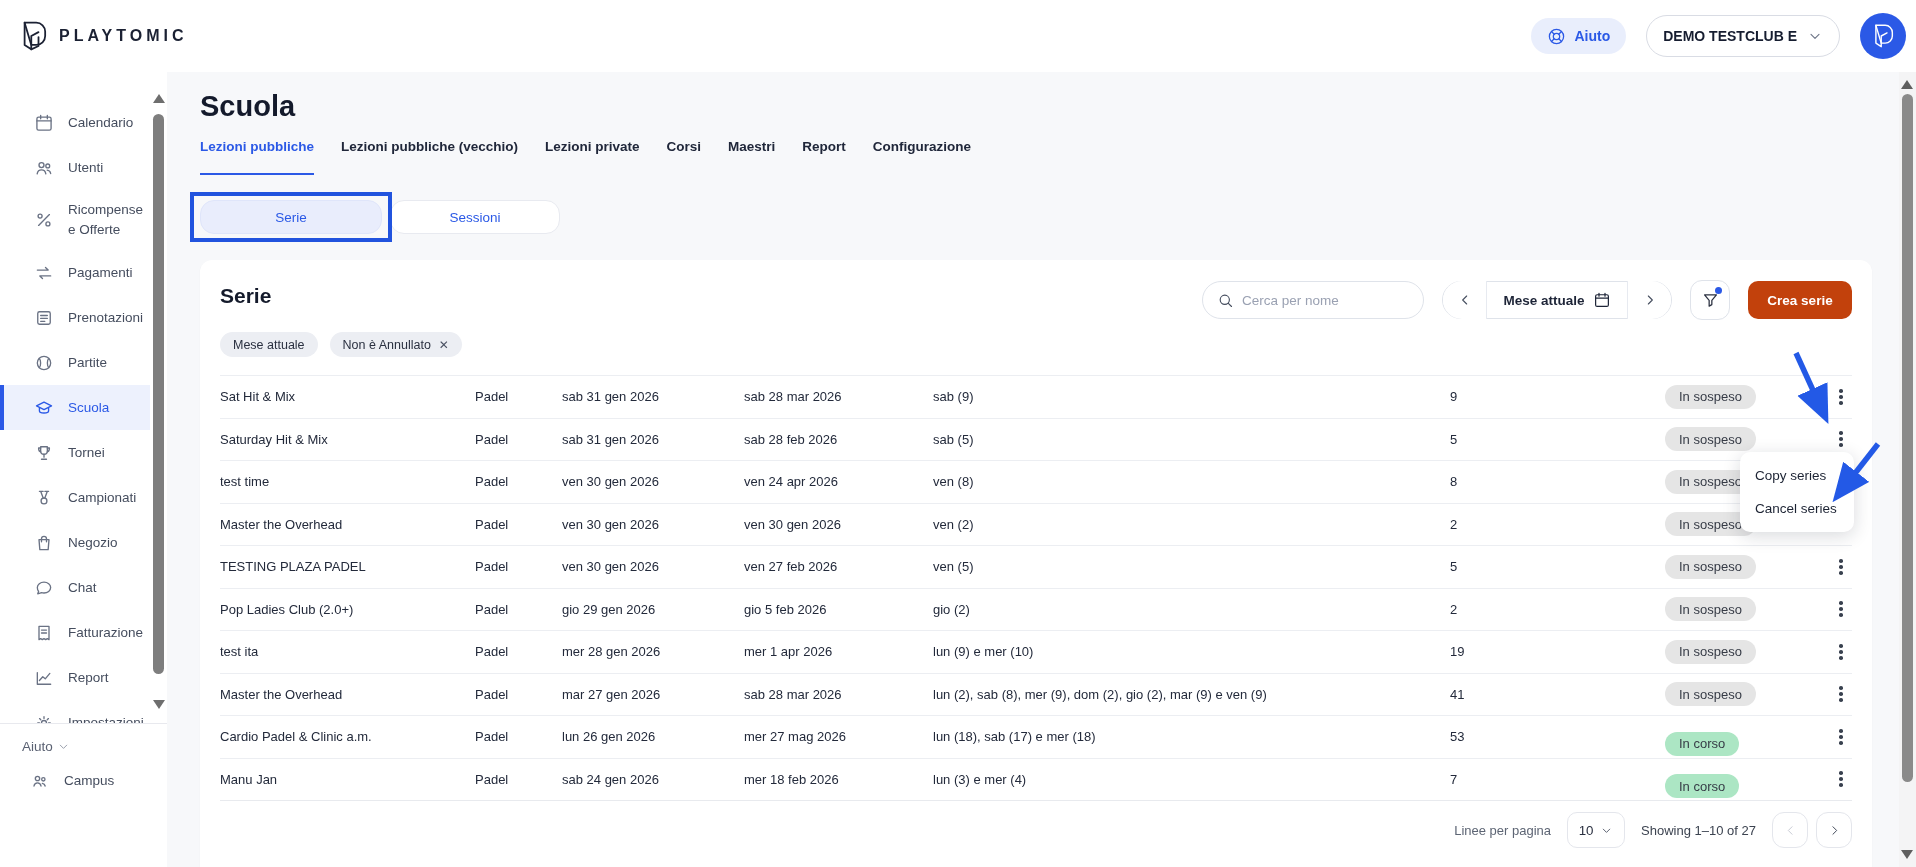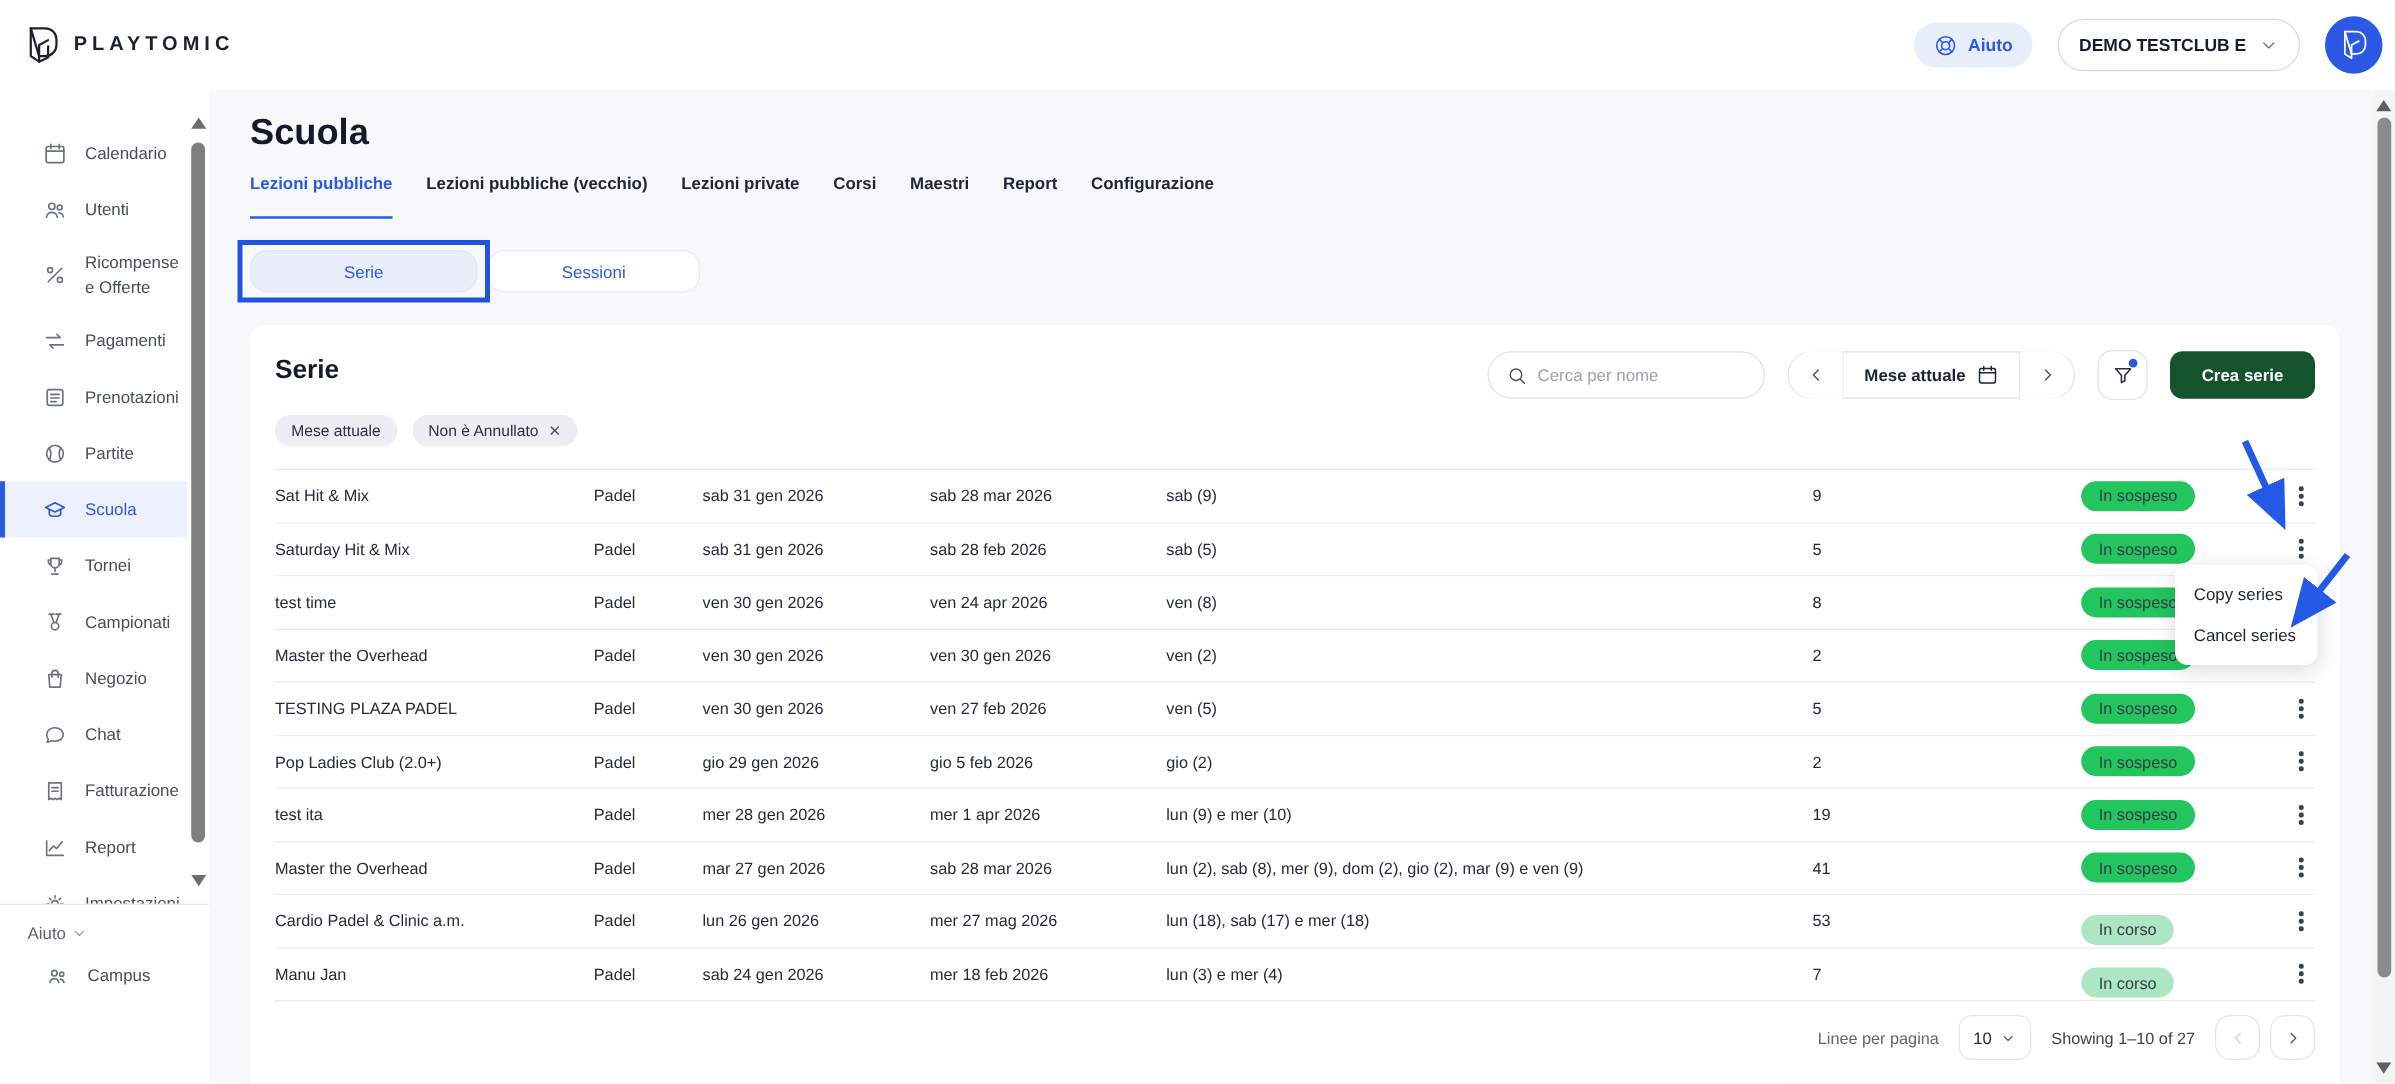--- a/index.html
+++ b/index.html
@@ -33,21 +33,21 @@
   .nav-item.active { background:#EDF1FD; border-left:4px solid #2B59E6; color:#2B59E6; }
   .nav-item.active svg { stroke:#2B59E6; }
   .side-scroll { position:absolute; right:1px; top:4px; width:15px; height:645px; }
   .scroll-up, .scroll-dn { position:absolute; left:2px; width:0; height:0; border-left:6px solid transparent;
               border-right:6px solid transparent; cursor:pointer; }
   .scroll-up { top:18px; border-bottom:9px solid #6e6e6e; }
   .scroll-dn { bottom:12px; border-top:9px solid #6e6e6e; }
   .side-thumb { position:absolute; left:2px; top:38px; width:11px; height:560px; background:#7e7e7e; border-radius:7px; cursor:pointer; }
   .side-help { position:absolute; left:0; bottom:0; width:167px; height:144px; background:#fff; border-top:1px solid #e8e9ee; padding-top:10px; }
   .side-help-hd { display:flex; align-items:center; gap:4px; padding-left:22px; color:#5a6172; font-size:13.5px; height:24px; cursor:pointer;}
-  .side-help .nav-item { padding-left:12px;margin-left:20px; }
+  .side-help .nav-item { padding-left:26px; }
 
   
   .main { position:absolute; left:167px; top:72px; width:1730px; height:795px; background:#F7F8FA;
           padding:18px 0 0 33px; }
   .page-title { font-size:29px; font-weight:800; color:#141a2b; }
   .tabs { display:flex; gap:27px; margin-top:16px; }
   .tab { font-size:13.5px; font-weight:700; color:#20273a; padding-bottom:19px; cursor:pointer; border-bottom:2px solid transparent;}
   .tab.active { color:#2B59E6; border-bottom:2px solid #2B59E6; }
 
   .toggle-row { position:relative; margin-top:25px; display:flex; gap:8px; }
@@ -71,39 +71,39 @@
   .datenav { display:flex; align-items:center; width:230px; height:38px; border:1px solid #dfe3ea; border-radius:19px; background:#fff; }
   .datenav .dn-btn { width:44px; height:38px; background:#fff; border:none; display:flex; align-items:center;
                      justify-content:center; cursor:pointer; }
   .datenav .dn-btn.left  { border-right:1px solid #e7eaf0; border-radius:19px 0 0 19px; }
   .datenav .dn-btn.right { border-left:1px solid #e7eaf0; border-radius:0 19px 19px 0; }
   .dn-center { flex:1; display:flex; align-items:center; justify-content:center; gap:8px; font-size:13.5px;
                font-weight:700; color:#1d2437; cursor:pointer; }
   .filter-btn { position:relative; width:40px; height:40px; border:1px solid #dfe3ea; border-radius:12px;
                 background:#fff; display:flex; align-items:center; justify-content:center; cursor:pointer; }
   .filter-dot { position:absolute; right:7px; top:6px; width:7px; height:7px; border-radius:50%; background:#2B59E6; }
-  .primary-btn { width:116px; height:38px; border:none; border-radius:10px; background:#14532d; color:#fff;
+  .primary-btn { width:104px; height:38px; border:none; border-radius:10px; background:#c2410c; color:#fff;
                  font-weight:700; font-size:13.5px; font-family:inherit; cursor:pointer; }
 
   .chips { display:flex; gap:12px; margin-top:12px; }
   .chip { display:flex; align-items:center; gap:8px; height:25px; padding:0 13px; background:#ECEEF3;
           border-radius:13px; font-size:12.5px; color:#2a3040; cursor:pointer; }
   .chip .x { font-size:12px; color:#4a5162; cursor:pointer; }
 
   
   .table { margin-top:18px; }
   .thead, .trow { display:grid; grid-template-columns:255px 87px 182px 189px 517px 215px 165px 22px; align-items:center; }
   .thead { height:36px; font-size:13px; font-weight:700; color:#99a0b0; }
   .thead .dark { color:#20283a; }
   .thead .mid  { color:#6a7183; }
   .caret-down { display:inline-block; width:0; height:0; border-left:4.5px solid transparent;
                 border-right:4.5px solid transparent; border-top:5.5px solid #242b3d; margin-left:7px; }
   .trow { height:42.5px; border-top:1px solid #eceef2; font-size:13px; color:#232a3b; cursor:pointer; background:#fff; }
   .pill { display:inline-block; padding:4.5px 14px; border-radius:13px; font-size:13px; color:#363b46; }
-  .pill[data-type="pending"] { background:#22c55e; }
+  .pill[data-type="pending"] { background:#e5e5e5; }
   .pill[data-type="ongoing"] { background:#ACE6C4;margin-top:14px; }
   .kebab { width:22px; height:22px; display:flex; flex-direction:column; align-items:center; justify-content:center;
            gap:2.4px; cursor:pointer; background:none; border:none; }
   .kebab i { width:3.6px; height:3.6px; border-radius:50%; background:#39414f; }
 
   
   .tfoot { border-top:1px solid #e8eaee; margin-top:0; padding-top:11px; display:flex; justify-content:flex-end;
            align-items:center; gap:16px; color:#5d6574; font-size:13px; }
   .rpp-select { display:flex; align-items:center; justify-content:center; gap:7px; width:58px; height:36px;
                 border:1px solid #e4e6ec; border-radius:10px; background:#fff; color:#2a3040; cursor:pointer; }

